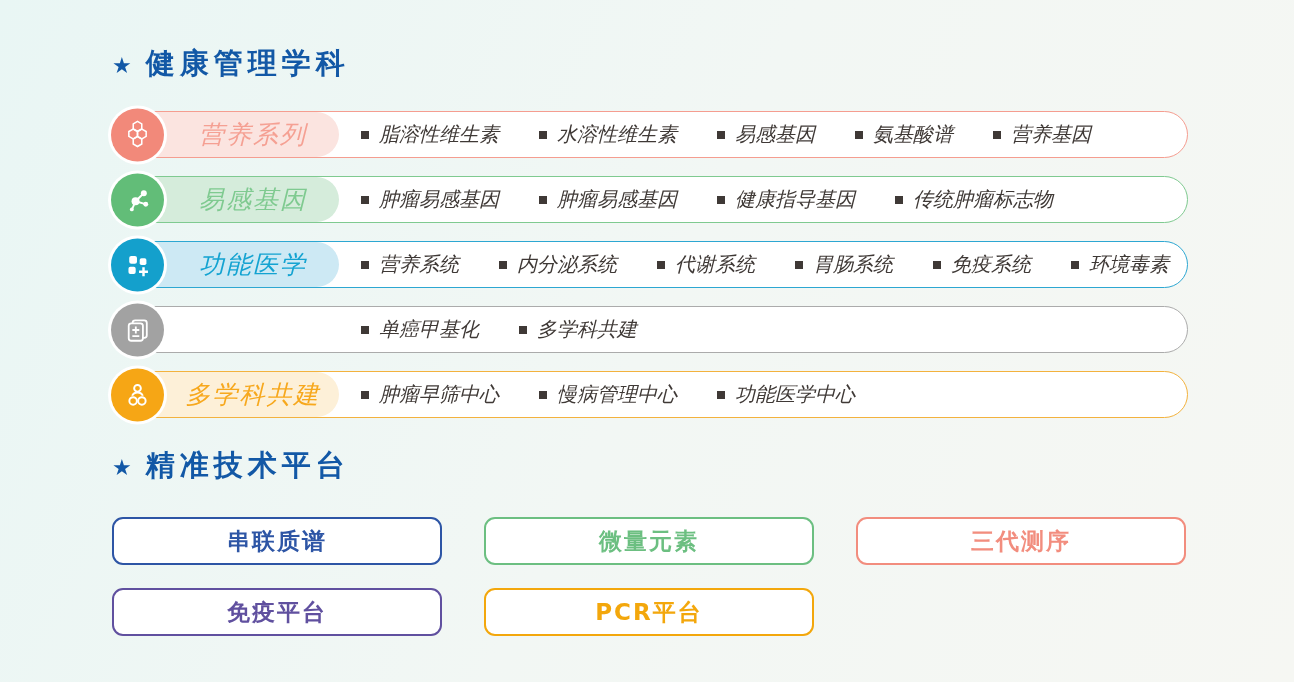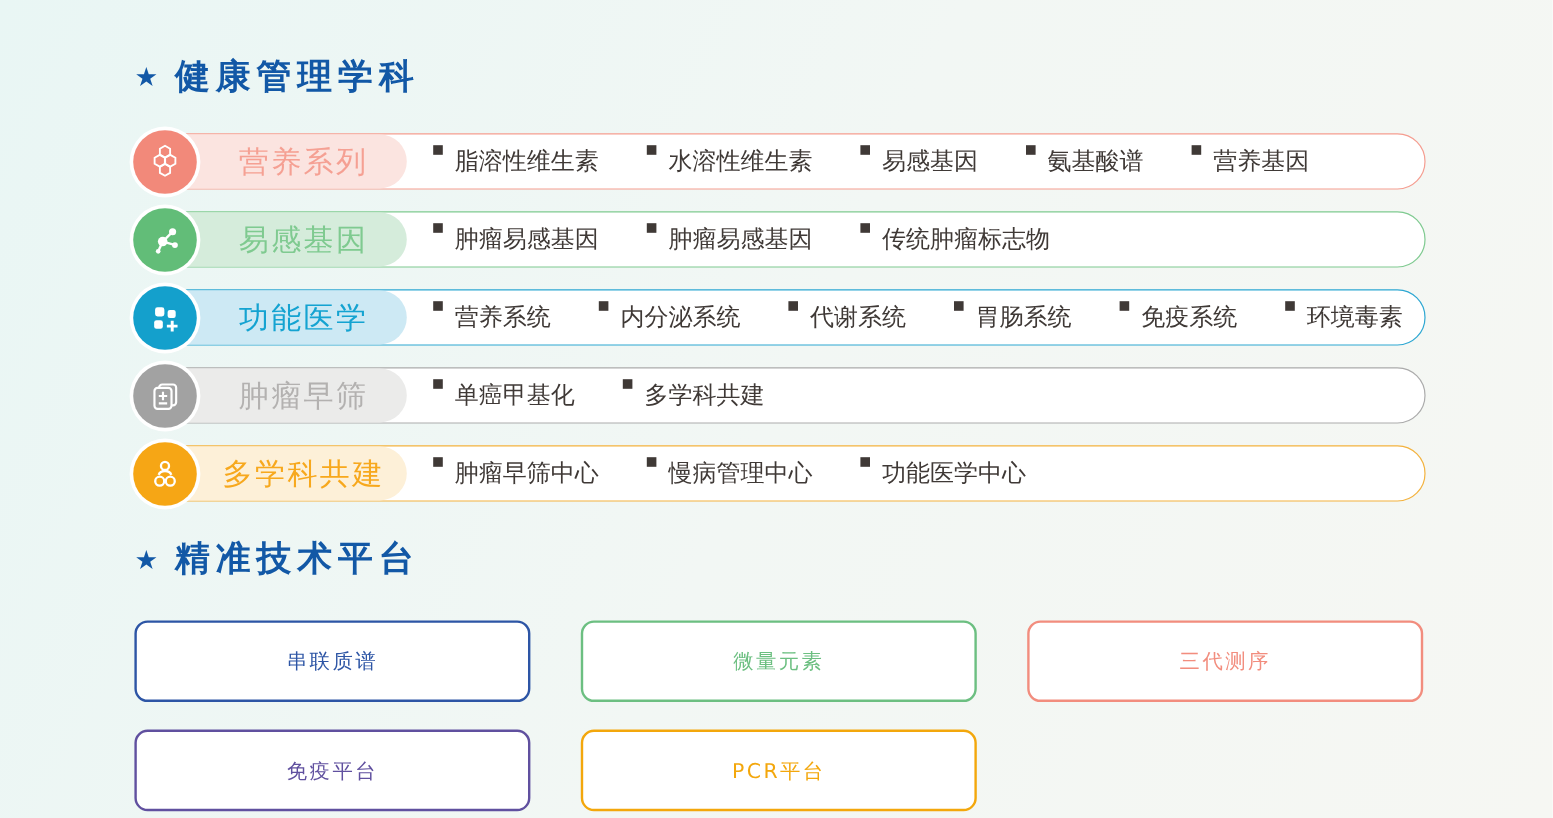--- a/index.html
+++ b/index.html
@@ -24,20 +24,21 @@
 
   .row {
     position:relative;
     width:1076px; height:47px;
     background:#fff;
     border:1.5px solid var(--border);
     border-radius:26px;
     margin-bottom:18px;
     display:flex; align-items:center;
     padding-left:248px;
+    font-style:italic;
   }
   .pill {
     position:absolute; left:0; top:0; bottom:0;
     width:226px;
     background:var(--tint);
     border-radius:24px;
     display:flex; align-items:center; justify-content:center;
     padding-left:54px;
   }
   .pill-label { font-size:25px; color:var(--label); letter-spacing:2px; }
@@ -46,40 +47,40 @@
     width:53px; height:53px; border-radius:50%;
     background:var(--c);
     box-shadow:0 0 0 3px #fff;
     display:flex; align-items:center; justify-content:center;
     z-index:2;
   }
   .circle svg { display:block; }
 
   .items { display:flex; align-items:center; gap:40px; }
   .item {
-    display:flex; gap:10px;
+    display:flex; align-items:center; gap:10px;
     font-size:20px; font-weight:500; color:#3f3936; white-space:nowrap;
   }
   .bullet { width:8px; height:8px; background:#3f3936; display:inline-block; flex:none; }
 
   .sec-title.second { margin-top:28px; }
 
   .btn-grid {
     margin-top:31px;
     display:grid;
     grid-template-columns:repeat(3,330px);
     column-gap:42px; row-gap:23px;
   }
   .plat-btn {
-    height:68px;
+    height:48px;
     background:#fff;
     border:2px solid var(--c);
     border-radius:11px;
     color:var(--c);
-    font-size:17px; font-weight:normal; letter-spacing:2px;
+    font-size:23px; font-weight:bold; letter-spacing:2px;
     font-family:inherit;
     cursor:pointer;
   }
 </style>
 </head>
 <body>
 
 <div class="page">
 
   <div class="sec-title">
@@ -153,20 +154,24 @@
         <span class="item">
             <i class="bullet"></i>
             <span>肿瘤易感基因</span>
           </span>
         <span class="item">
             <i class="bullet"></i>
             <span>肿瘤易感基因</span>
           </span>
         <span class="item">
             <i class="bullet"></i>
+            <span>健康指导基因</span>
+          </span>
+        <span class="item">
+            <i class="bullet"></i>
             <span>传统肿瘤标志物</span>
           </span>
       </div>
     </div>
 
     <div class="row" style="--c: #14a0cc; --border: #2da7d2; --tint: #cde9f4; --label: #14a3d1;">
       <div class="pill">
         <span class="pill-label">功能医学</span>
       </div>
       <div class="circle">
@@ -201,23 +206,20 @@
             <span>免疫系统</span>
           </span>
         <span class="item">
             <i class="bullet"></i>
             <span>环境毒素</span>
           </span>
       </div>
     </div>
 
     <div class="row" style="--c: #a2a2a2; --border: #ababab; --tint: #ebebea; --label: #b3b1b0;">
-      <div class="pill">
-        <span class="pill-label">肿瘤早筛</span>
-      </div>
       <div class="circle">
         <svg viewBox="0 0 24 24" width="31" height="31">
           <g fill="none" stroke="#fff" stroke-width="1.4">
             <rect x="8.2" y="4.6" width="11" height="13.5" rx="2"></rect>
             <rect x="5.2" y="6.8" width="11" height="13.5" rx="2" style="fill:var(--c)"></rect>
             <line x1="8" y1="12" x2="13.4" y2="12"></line>
             <line x1="10.7" y1="9.3" x2="10.7" y2="14.7"></line>
             <line x1="8" y1="16.8" x2="13.4" y2="16.8"></line>
           </g>
         </svg>

